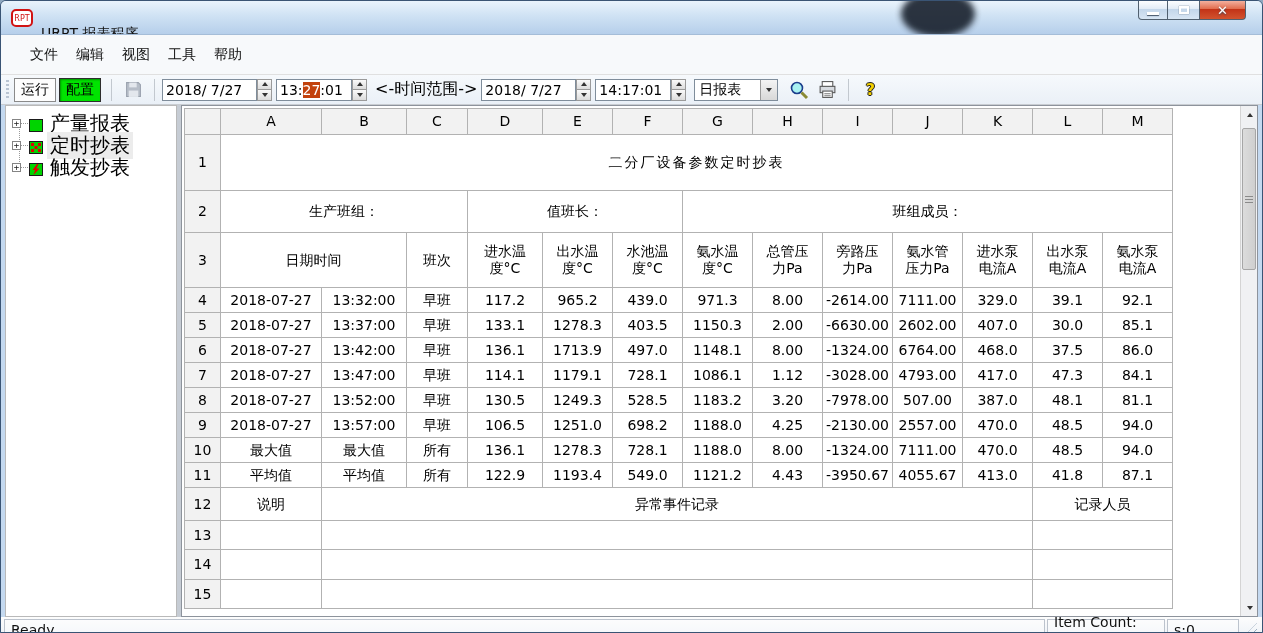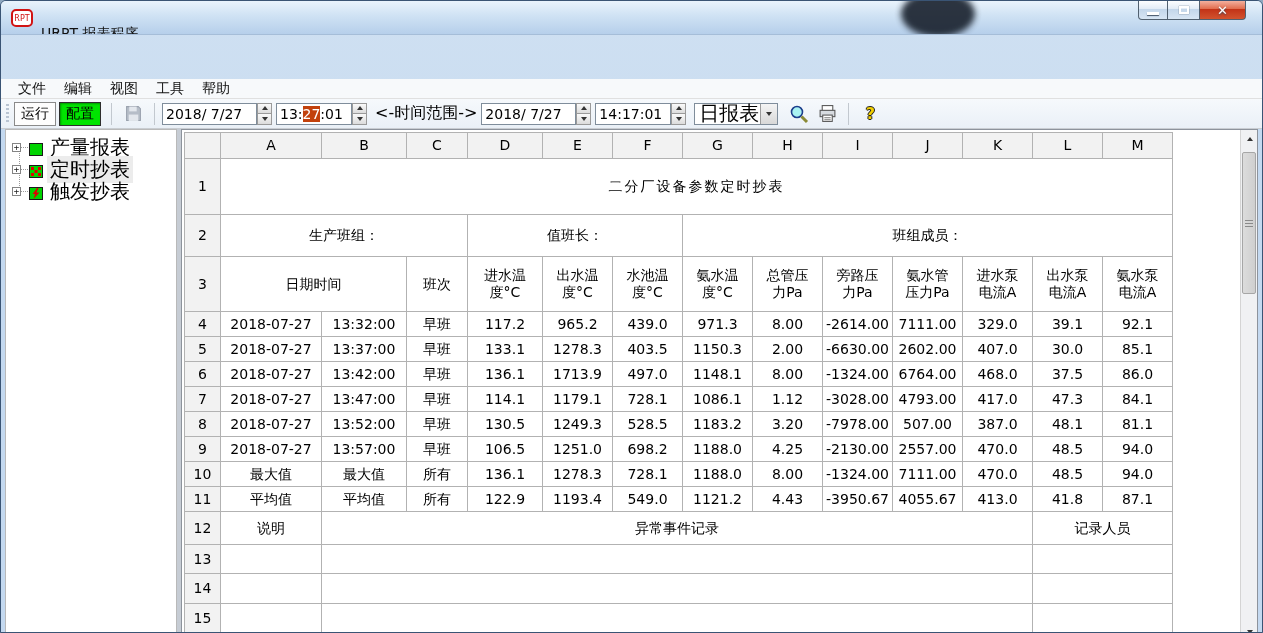--- a/index.html
+++ b/index.html
@@ -27,22 +27,22 @@
              color:#fff; font-size:11px; text-shadow:0 1px 2px #3a4a5c; }
   .win-btn.min { width:30px; border-radius:0 0 0 4px; }
   .win-btn.max { width:31px; border-left:none; border-right:none; }
   .win-btn.close { width:47px; border-radius:0 0 4px 0;
              background:linear-gradient(#f3b09e,#e06a4b 45%,#c33317 46%,#d2532e);
              font-weight:bold; font-size:13px; }
   .min-glyph { display:block; width:12px; height:3px; background:#fff; box-shadow:0 1px 1px #456; margin-top:6px; }
   .max-glyph { display:block; width:10px; height:8px; border:2px solid #fff; box-shadow:0 0 1px #456; }
 
   
-  .menubar { height:20px; background:#f7f9fb; border-bottom:1px solid #e0e0e0;
-             display:flex; align-items:center; padding-left:8px;margin-top:44px; }
+  .menubar { height:40px; background:#f7f9fb; border-bottom:1px solid #e0e0e0;
+             display:flex; align-items:center; padding-left:20px; }
   .menu-item { font-size:14px; color:#111; padding:2px 9px; cursor:default; }
 
   
   .toolbar { height:30px; background:linear-gradient(#f6f9fc,#eaf0f7);
              border-bottom:1px solid #c9cdd2; display:flex; align-items:center; padding:0 4px; }
   .tb-grip { width:3px; height:20px; margin:0 5px 0 1px;
              background:repeating-linear-gradient(#b9c4d2 0 2px,transparent 2px 4px); }
   .tb-btn { height:24px; min-width:42px; border:1px solid #8a8a8a; background:#fdfdfd;
             font-size:14px; color:#000; display:flex; align-items:center; justify-content:center;
             margin-right:3px; padding:0 4px; }
@@ -55,21 +55,21 @@
   .field.time { width:76px; }
   .sel { background:#c2410c; color:#fff; }
   .spinner { width:15px; height:22px; display:flex; flex-direction:column; margin-right:4px; }
   .spin-up,.spin-down { flex:1; background:linear-gradient(#fafafa,#dcdcdc); border:1px solid #9a9a9a;
            display:flex; align-items:center; justify-content:center; }
   .spin-down { border-top:none; }
   .arr-up { width:0;height:0;border-left:3px solid transparent;border-right:3px solid transparent;border-bottom:4px solid #333; }
   .arr-down { width:0;height:0;border-left:3px solid transparent;border-right:3px solid transparent;border-top:4px solid #333; }
   .range-label { font-size:16px; margin:0 4px; white-space:pre; }
   .combo { height:22px; width:84px; border:1px solid #7f8d9b; background:#fff; display:flex; margin-left:4px; }
-  .combo-text { flex:1; font-size:20px; display:flex; align-items:center; padding-left:4px; }
+  .combo-text { flex:1; font-size:14px; display:flex; align-items:center; padding-left:4px; }
   .combo-btn { width:17px; background:linear-gradient(#f4f4f4,#d8d8d8); border-left:1px solid #9a9a9a;
                display:flex; align-items:center; justify-content:center; }
   .help-q { font-size:16px; font-weight:bold; color:#f2cf00;
             text-shadow:-1px 0 #222,1px 0 #222,0 -1px #222,0 1px #222; }
 
   
   .main { position:relative; height:512px; background:#dfe6ee; display:flex; }
   .frame-strip { width:4px; background:#c4d9f0; }
   .sidebar { width:172px; background:#fff; border:1px solid #b9b9b9; position:relative; padding-top:6px; }
   .sidebar::before { content:''; position:absolute; left:13px; top:14px; height:46px; border-left:1px dotted #9a9a9a; }

